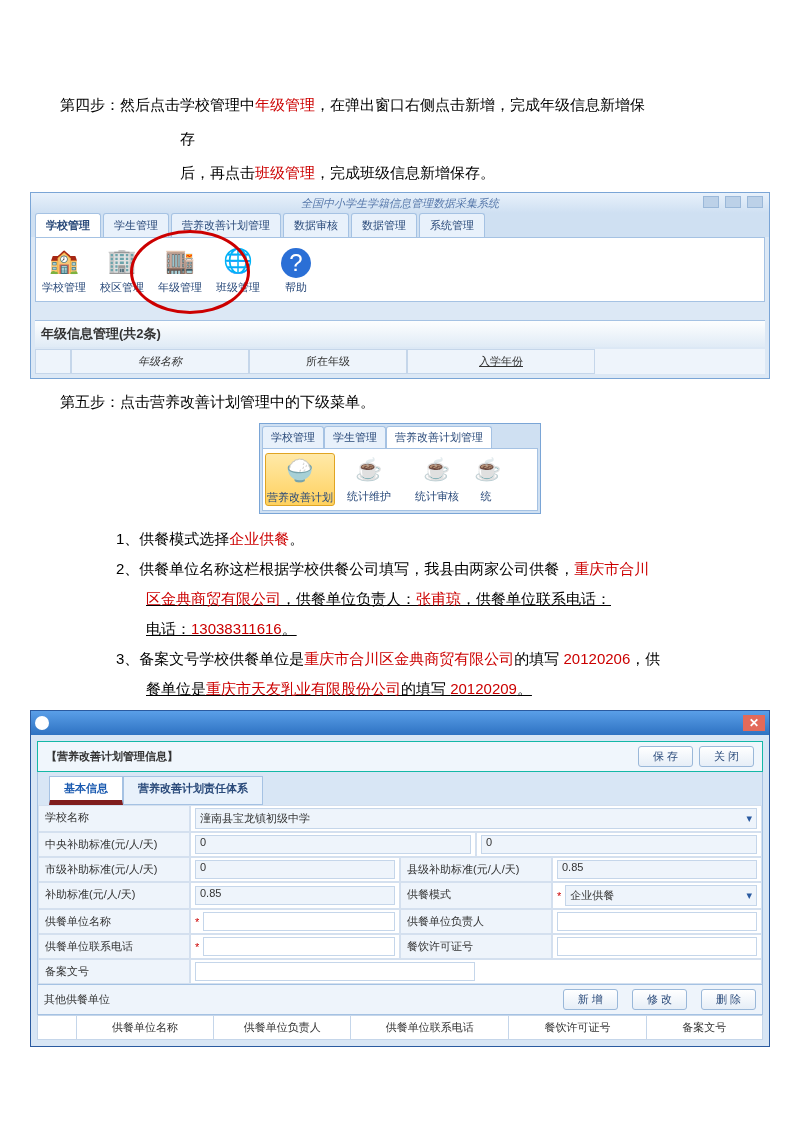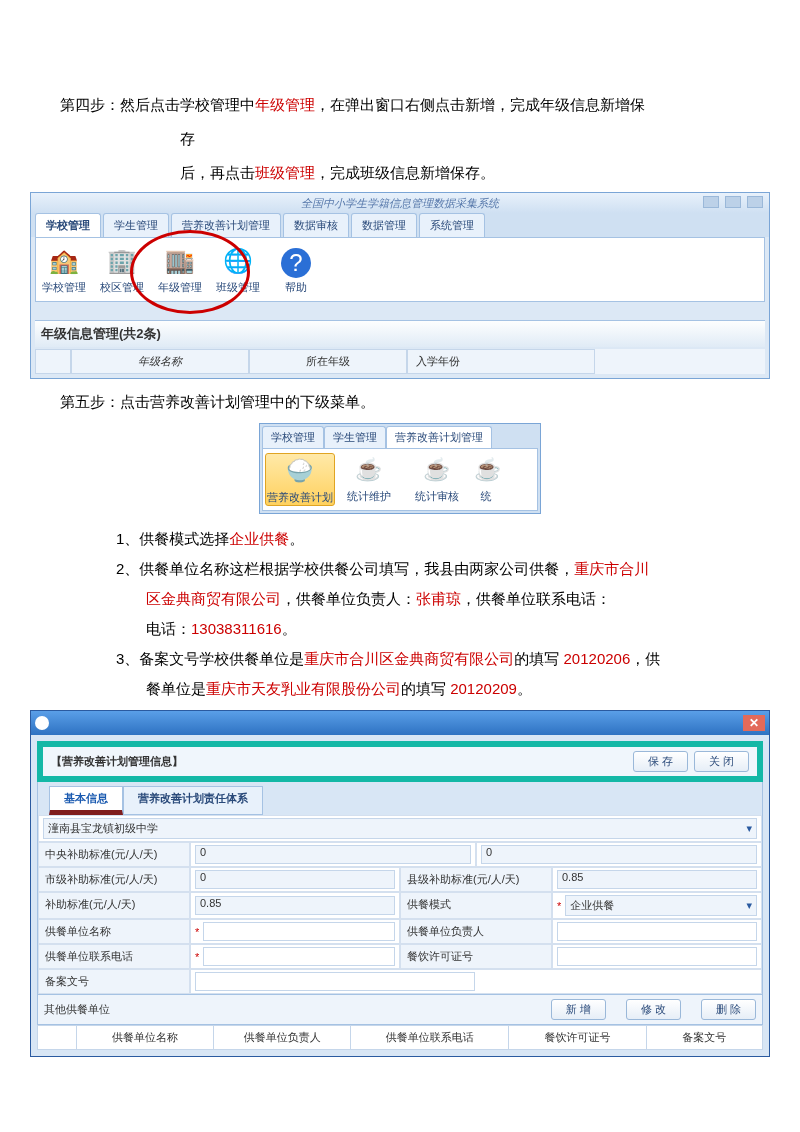--- a/index.html
+++ b/index.html
@@ -20,58 +20,58 @@
   .s1-ribbon { background:#fff; border:1px solid #a5c2e3; margin:0 4px; padding:6px 2px; display:flex; gap:6px; align-items:flex-end; position:relative;}
   .rb-item{ width:52px; text-align:center; font-size:11px; color:#2a4a7a;}
   .rb-icon{ width:34px; height:34px; margin:0 auto 2px; display:flex;align-items:center;justify-content:center; font-size:24px;}
   .circ1{ position:absolute; border:3px solid #c00; border-radius:50%; left:94px; top:-8px; width:114px; height:78px;}
   .s1-band{ margin:18px 4px 2px; background:linear-gradient(#fdfefe,#e0ebf6); border-top:1px solid #a5c2e3; display:flex; align-items:center; padding:4px 6px; font-size:13px; font-weight:bold; color:#333; position:relative;}
   .s1-btns{ margin-left:auto; display:flex; gap:6px; position:relative;}
   .s1-btn{ background:linear-gradient(#fff,#e6eef7); border:1px solid #9ab8d9; border-radius:3px; font-size:11px; padding:3px 12px; color:#2a4a7a;}
   .circ2{ position:absolute; border:3px solid #c00; border-radius:50%; left:-18px; top:-12px; width:76px; height:34px;}
   .s1-headrow{ display:flex; background:#eef4fb; margin:0 4px 4px; font-size:11px; color:#333;}
   .s1-headrow div{ border:1px solid #c5d6ea; padding:4px 8px; }
-  .s1-hc1{width:18px;} .s1-hc2{width:160px;text-align:center;font-style:italic;} .s1-hc3{width:140px;text-align:center;} .s1-hc4{width:170px;}
+  .s1-hc1{width:18px;} .s1-hc2{width:160px;text-align:center;font-style:italic;} .s1-hc3{width:140px;text-align:center;} .s1-hc4{width:170px;text-align:center;text-decoration:underline;}
 
   
   .shot2 { width:280px; margin:6px auto 10px; border:1px solid #7aa5d6; background:#cfe0f2;}
   .s2-tabs{ display:flex; font-size:11px; padding:2px 2px 0;}
   .s2-tabs div{ padding:3px 8px; color:#2a4a7a; border:1px solid #a5c2e3; background:#e8f1fb; border-radius:3px 3px 0 0; border-bottom:none;}
   .s2-tabs div.active{ background:#fff;}
   .s2-body{ background:#fff; border:1px solid #a5c2e3; margin:0 2px 2px; display:flex; padding:4px 2px;}
   .s2-item{ width:68px; text-align:center; font-size:11px; color:#2a4a7a;}
   .s2-item.sel{ background:linear-gradient(#ffe9a8,#ffd15e); border:1px solid #e0a422; border-radius:3px;}
   .s2-icon{ width:34px;height:34px;margin:0 auto 2px;display:flex;align-items:center;justify-content:center;font-size:22px;}
 
   
   .shot3 { border:1px solid #2a5aa0; margin:6px -30px 0 -30px; font-size:11px; color:#333;}
   .s3-title{ background:linear-gradient(#5a9fe8,#2e72c2); height:24px; display:flex; align-items:center; padding:0 4px;}
   .s3-x{ margin-left:auto; width:22px;height:16px;background:#e36a5a;color:#fff;display:flex;align-items:center;justify-content:center;font-weight:bold; font-size:12px;}
   .s3-body{ background:#d8e6f5; padding:6px;}
-  .s3-panelhead{ background:#f0f6fc; border:6px solid #14b8a6; padding:4px 8px; display:flex; align-items:center; font-weight:bold;}
+  .s3-panelhead{ background:#f0f6fc; border:1px solid #14b8a6; padding:4px 8px; display:flex; align-items:center; font-weight:bold;}
   .s3-pbtns{ margin-left:auto; display:flex; gap:6px;}
   .s3-pbtn{ background:linear-gradient(#fff,#e6eef7); border:1px solid #9ab8d9; border-radius:3px; padding:2px 14px; color:#2a4a7a; font-weight:normal;}
   .s3-tabs{ display:flex; background:#d8e6f5; border-left:1px solid #a5c2e3;border-right:1px solid #a5c2e3; padding:4px 4px 0;}
   .s3-tabs div{ padding:4px 14px; border:1px solid #a5c2e3; background:#e8f1fb; font-weight:bold; color:#2a4a7a;}
   .s3-tabs div.active{ background:#fff; border-bottom:5px solid #7f1d1d;margin-left:7px;}
   .s3-form{ background:#fff; border:1px solid #a5c2e3; border-top:none;}
   .frow{ display:flex; }
   .fcell-l{ width:138px; background:#eef4fb; border:1px solid #d4e0ef; padding:4px 6px; white-space:nowrap;}
   .fcell-v{ flex:1; border:1px solid #d4e0ef; padding:2px 4px; display:flex; align-items:center; gap:4px;}
   .fstar{ color:#c00; }
   .finput{ flex:1; height:17px; background:#eef4fb; border:1px solid #c5d6ea; padding:0 4px; font-size:11px;}
   .fsel{ flex:1; height:19px; background:#eef4fb; border:1px solid #c5d6ea; display:flex; align-items:center; padding:0 4px; position:relative;}
   .fsel::after{content:"▾"; position:absolute; right:4px; color:#2a5aa0;}
   .s3-sub{ background:#eef4fb; border:1px solid #a5c2e3; border-top:none; padding:4px 6px; display:flex; align-items:center;}
-  .s3-sub-btns{ margin-left:auto; display:flex; gap:20px;text-align:right;}
+  .s3-sub-btns{ margin-left:auto; display:flex; gap:14px;text-align:right;}
   .s3-subhead{ display:flex; background:#fff; border:1px solid #c5d6ea;}
   .s3-subhead div{ border-right:1px solid #c5d6ea; padding:4px 6px; text-align:center;}
   .p-list{ margin-left:56px; }
   .p-item{ line-height:2.0; padding-left:30px; text-indent:-30px;}
-  .p-body{ padding-left:30px; line-height:2.0; text-indent:0;}
+  .p-body{ padding-left:30px; line-height:2.0; text-indent:0;text-decoration:underline;}
 </style>
 </head>
 <body>
 
 <div class="page">
 
   <div class="para indent">
     <span>第四步：然后点击学校管理中</span><span class="red">年级管理</span><span>，在弹出窗口右侧点击新增，完成年级信息新增保</span>
   </div>
   <div class="para sub-indent">存</div>
@@ -164,20 +164,21 @@
           <div class="s3-pbtn">保 存</div>
           <div class="s3-pbtn">关 闭</div>
         </div>
       </div>
       <div class="s3-tabs">
         <div class="active" style="color:#1a5ab0;">基本信息</div>
         <div>营养改善计划责任体系</div>
       </div>
       <div class="s3-form">
         <div class="frow">
+          <div class="fcell-l">学校名称</div>
           <div class="fcell-v" style="flex:3;text-align:center;">
               <div class="fsel">潼南县宝龙镇初级中学</div>
             </div>
         </div>
         <div class="frow">
           <div class="fcell-l">中央补助标准(元/人/天)</div>
           <div class="fcell-v">
               <div class="finput">0</div>
             </div>
           <div class="fcell-v">

